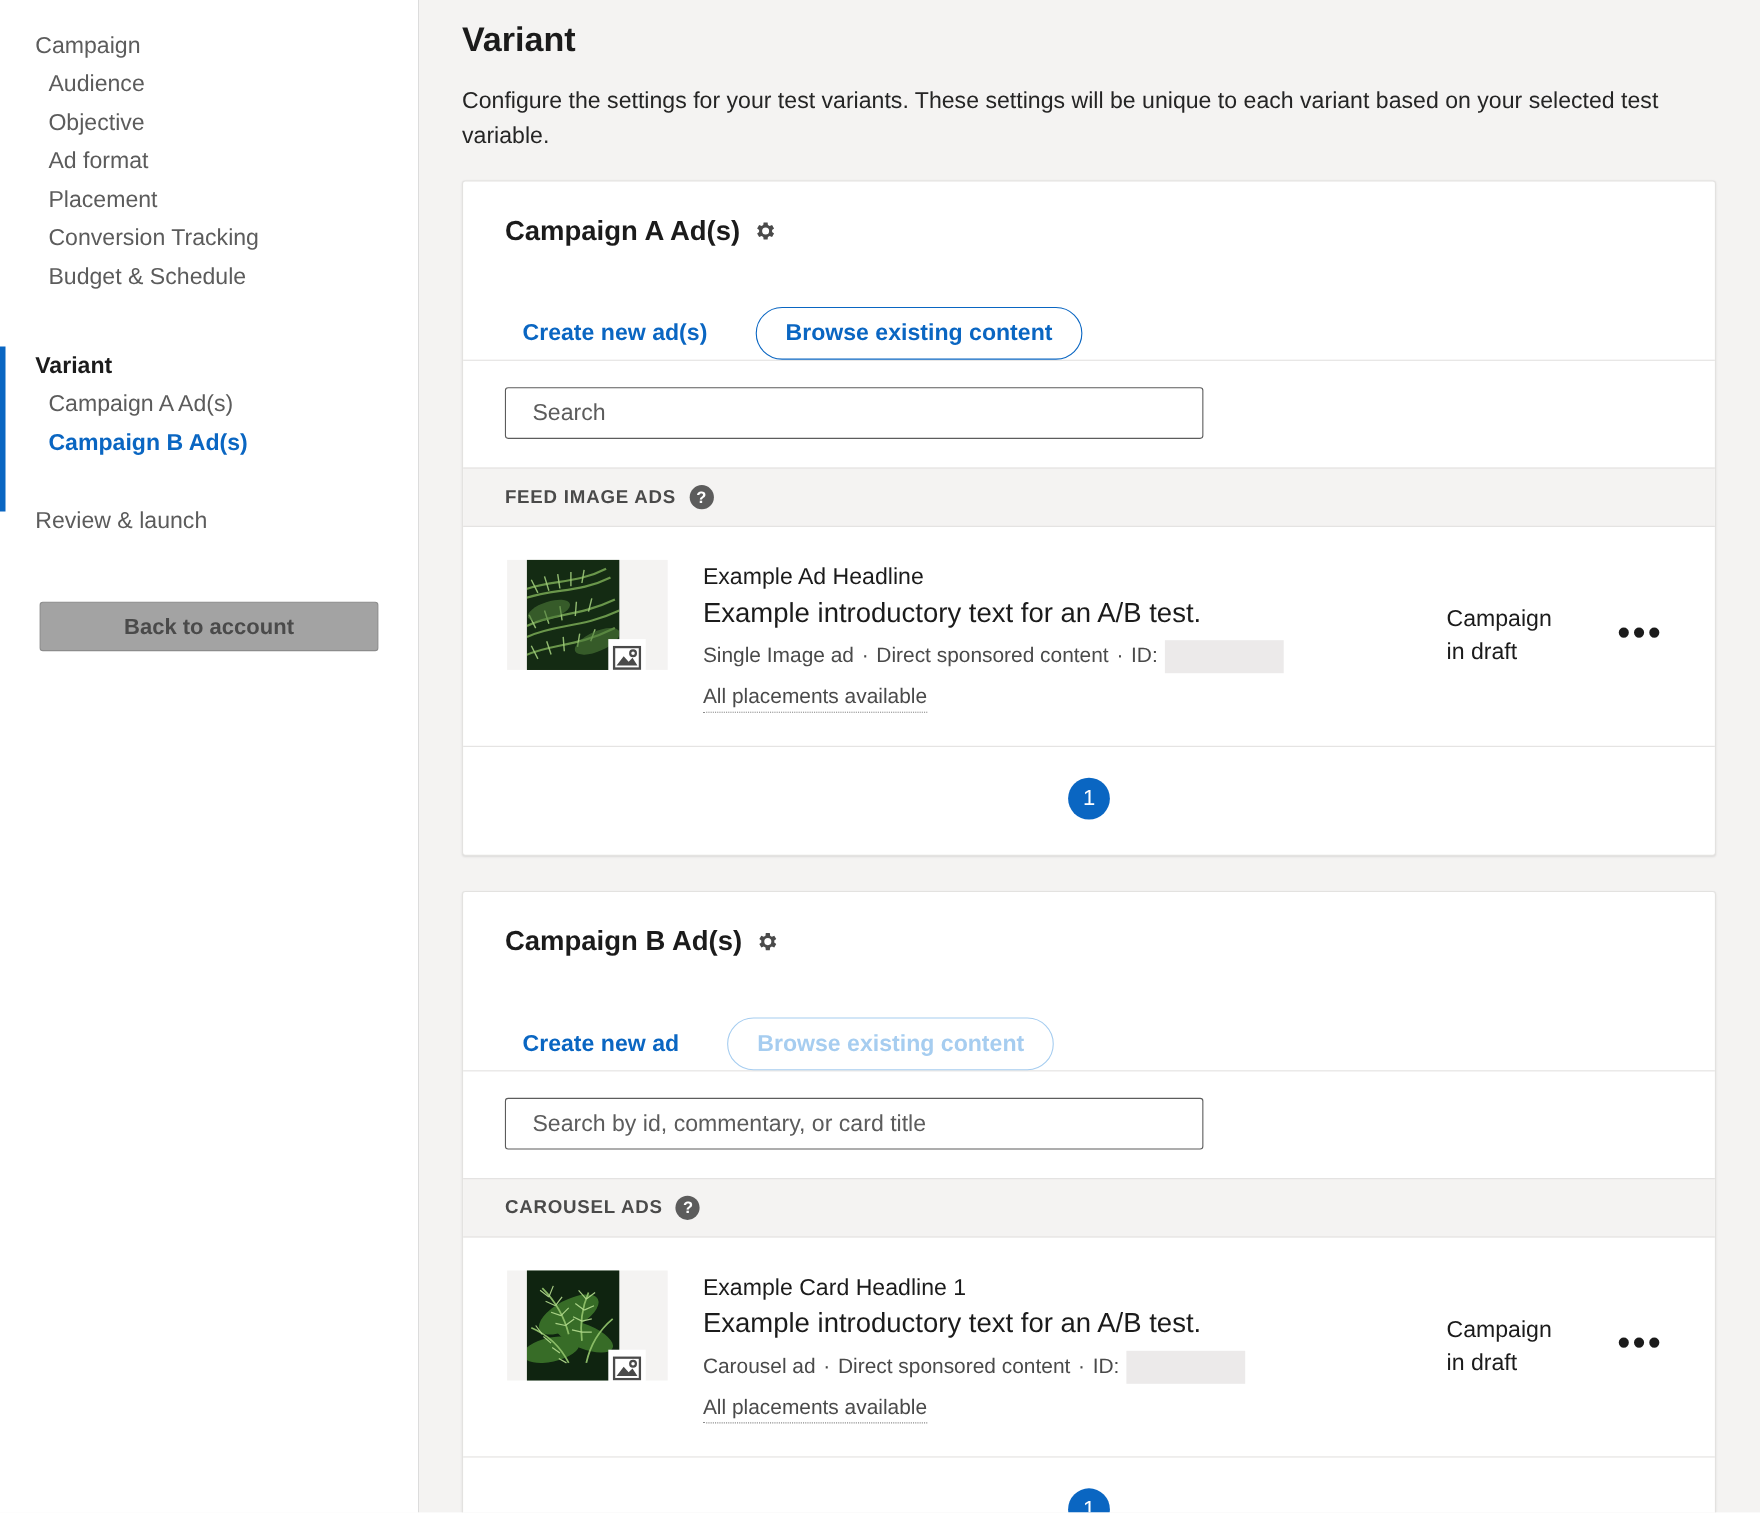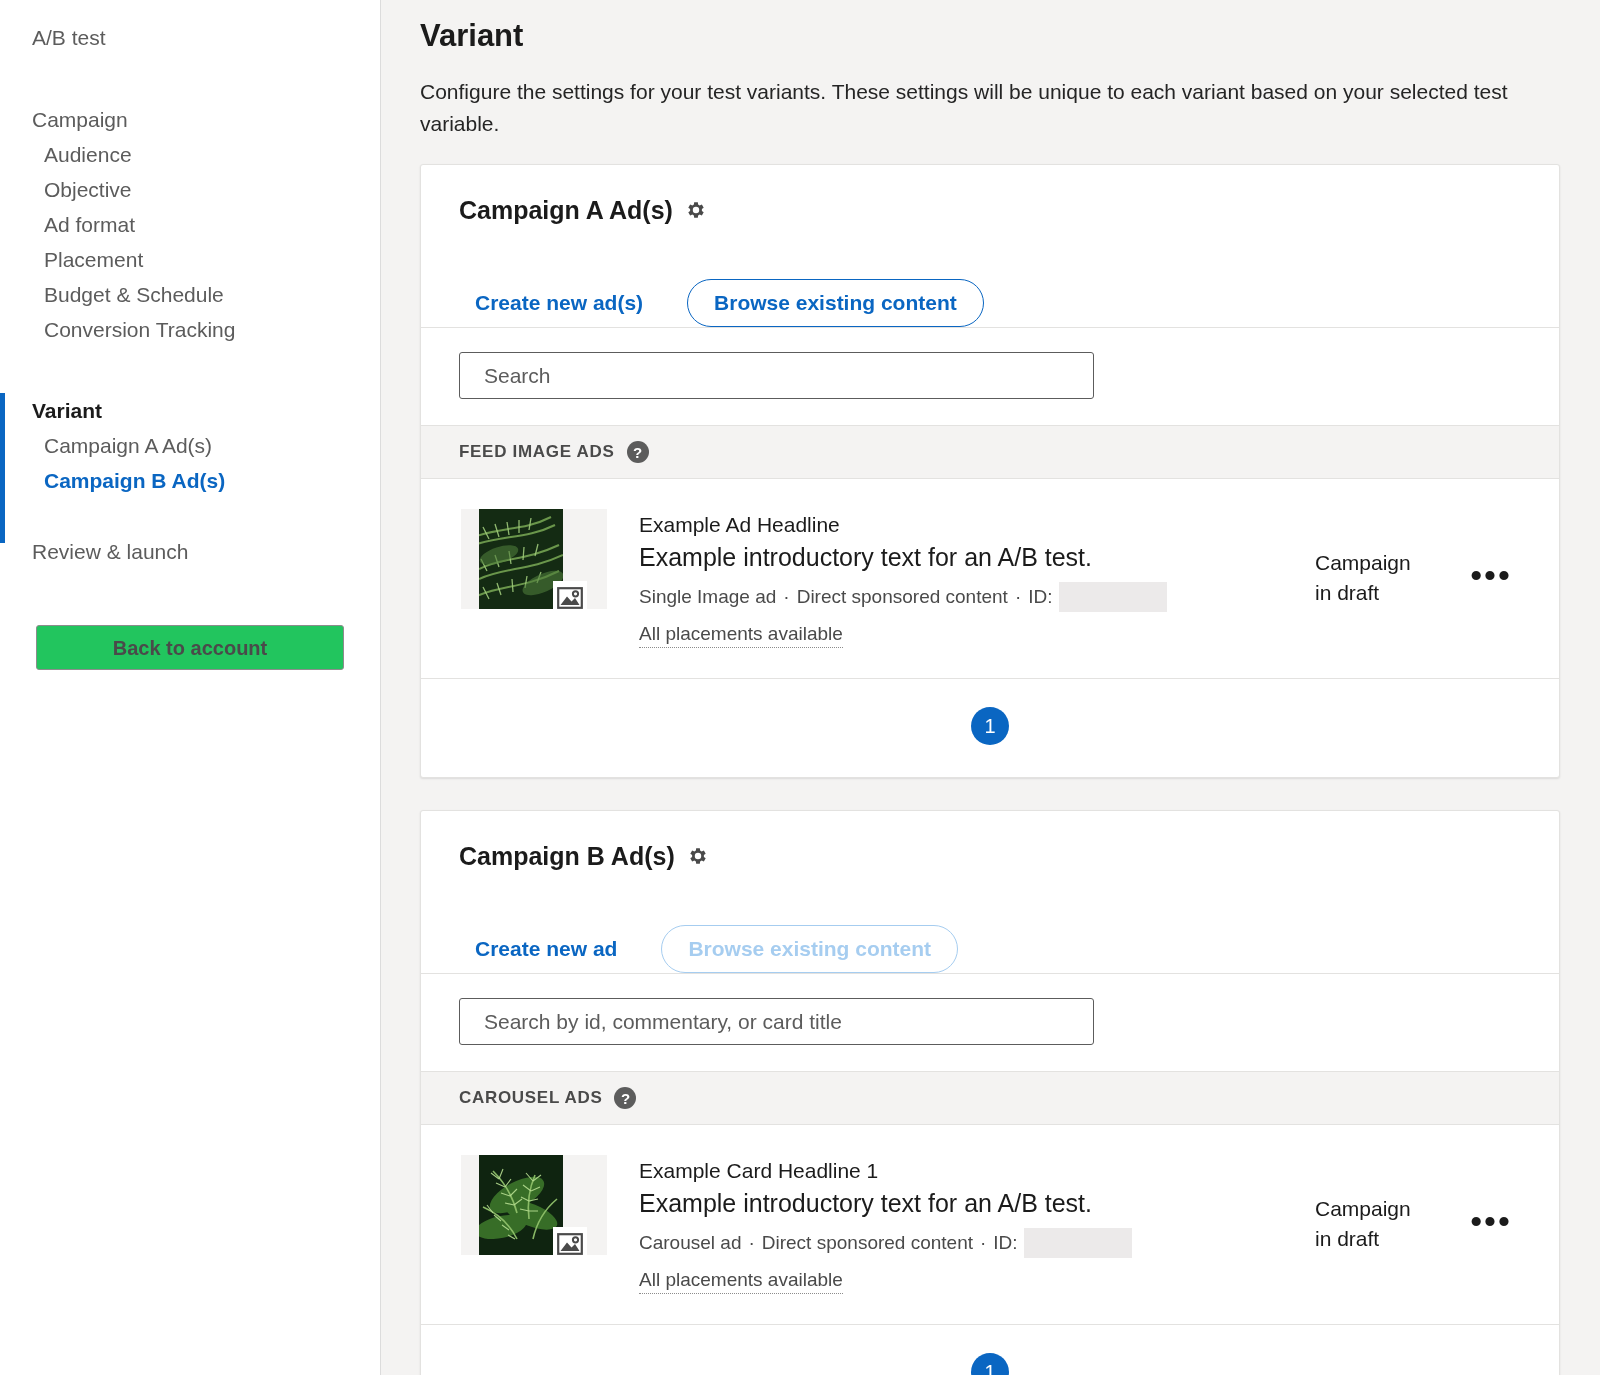--- a/index.html
+++ b/index.html
@@ -63,21 +63,21 @@
     border-radius: 0;
   }
   .nav-spacer-lg { height: 46px; }
   .nav-spacer-md { height: 36px; }
   .back-btn-wrap { padding: 56px 0 0 36px; }
   .back-btn {
     width: 308px;
     height: 45px;
     border: 1px solid #8c8c8c;
     border-radius: 3px;
-    background: #22c55e;
+    background: #a3a3a3;
     color: #4a4a4a;
     font-size: 20px;
     font-weight: 700;
     font-family: "Liberation Sans", sans-serif;
     cursor: pointer;
     line-height: 43px;
     text-align: center;
   }
 
   
@@ -318,30 +318,29 @@
     cursor: pointer;
   }
 </style>
 </head>
 <body>
 
 <div class="app">
 
   <div class="sidebar">
 
-    <div class="nav-top">A/B test</div>
 
     <div class="nav-group">
       <div class="nav-group-title">Campaign</div>
       <div class="nav-sub">Audience</div>
       <div class="nav-sub">Objective</div>
       <div class="nav-sub">Ad format</div>
       <div class="nav-sub">Placement</div>
+      <div class="nav-sub">Conversion Tracking</div>
       <div class="nav-sub">Budget &amp; Schedule</div>
-      <div class="nav-sub">Conversion Tracking</div>
     </div>
 
     <div class="nav-spacer-lg"></div>
 
     <div class="nav-group">
       <div class="active-bar" style="top:0px;height:150px;"></div>
       <div class="nav-group-title active-title">Variant</div>
       <div class="nav-sub">Campaign A Ad(s)</div>
       <div class="nav-sub selected">Campaign B Ad(s)</div>
     </div>

